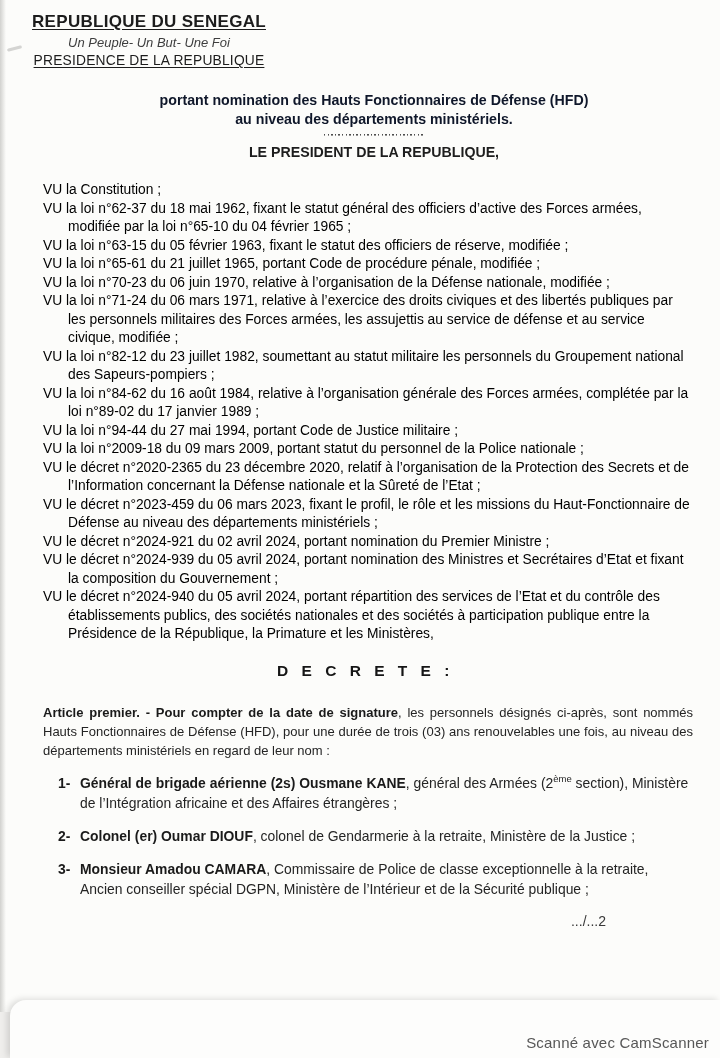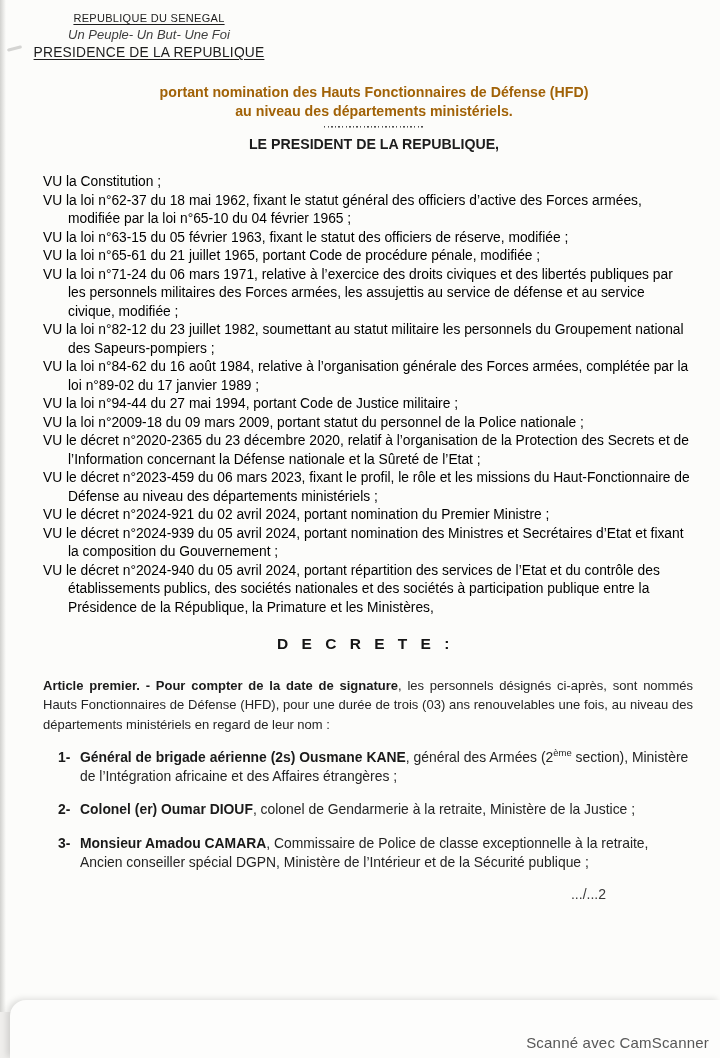--- a/index.html
+++ b/index.html
@@ -18,39 +18,39 @@
     z-index: 3;
   }
   .artifact {
     position: absolute; left: 7px; top: 47px; width: 15px; height: 3px;
     background: #b3b3b0; transform: rotate(-14deg); border-radius: 2px; opacity: .55;
   }
   .content { position: relative; padding: 12px 30px 0 30px; z-index: 1; }
 
   .letterhead { width: 238px; text-align: center; color: #1c1c1c; }
   .lh-country {
-    font-size: 11px; font-weight: 400; letter-spacing: .3px;
+    font-size: 17px; font-weight: 700; letter-spacing: .3px;
     text-decoration: underline; text-underline-offset: 2px;
   }
   .lh-motto {
     margin-top: 3px; font-size: 13px; font-style: italic; color: #3e3e3e;
     text-underline-offset: 2px;
   }
   .lh-office {
     margin-top: 3px; font-size: 13.8px; letter-spacing: .2px;
     text-decoration: underline; text-underline-offset: 2px;
   }
 
   .decree-line { margin: 20px 0 0 277px; font-weight: 700; font-size: 15.5px; color: #161616; letter-spacing: .3px; }
   .decree-label { text-decoration: underline; text-underline-offset: 3px; }
   .decree-number { margin-left: 9px; }
 
   .subject {
     margin: 23px 0 0 28px; text-align: center;
-    font-weight: 700; font-size: 14.2px; line-height: 18.5px; color: #a16207;
+    font-weight: 700; font-size: 14.2px; line-height: 18.5px; color: #0f172a;
   }
   .dotted-sep {
     width: 100px; height: 3px; margin: 5px auto 0; transform: translateX(14px);
     background: repeating-linear-gradient(90deg, #4e4e4e 0 1.5px, transparent 1.5px 3.6px);
     background-position: 0 1px; background-size: 100% 1.6px; background-repeat: no-repeat;
   }
   .salutation {
     margin: 8px 0 0 28px; text-align: center;
     font-weight: 700; font-size: 14.2px; color: #1d1d1d;
   }
@@ -104,20 +104,21 @@
 
     <div class="dotted-sep"></div>
 
     <div class="salutation">LE PRESIDENT DE LA REPUBLIQUE,</div>
 
     <div class="visas">
       <div class="visa">VU la Constitution&nbsp;;</div>
       <div class="visa">VU la loi n°62-37 du 18 mai 1962, fixant le statut général des officiers d’active des Forces armées, modifiée par la loi n°65-10 du 04 février 1965&nbsp;;</div>
       <div class="visa">VU la loi n°63-15 du 05 février 1963, fixant le statut des officiers de réserve, modifiée&nbsp;;</div>
       <div class="visa">VU la loi n°65-61 du 21 juillet 1965, portant Code de procédure pénale, modifiée&nbsp;;</div>
+      <div class="visa">VU la loi n°70-23 du 06 juin 1970, relative à l’organisation de la Défense nationale, modifiée&nbsp;;</div>
       <div class="visa">VU la loi n°71-24 du 06 mars 1971, relative à l’exercice des droits civiques et des libertés publiques par les personnels militaires des Forces armées, les assujettis au service  de défense et au service civique, modifiée&nbsp;;</div>
       <div class="visa">VU la loi n°82-12 du 23 juillet 1982, soumettant au statut militaire les personnels du Groupement national des Sapeurs-pompiers&nbsp;;</div>
       <div class="visa">VU la loi n°84-62 du 16 août 1984, relative à l’organisation générale des Forces armées, complétée par la loi n°89-02 du 17 janvier 1989&nbsp;;</div>
       <div class="visa">VU la loi n°94-44 du 27 mai 1994, portant Code de Justice militaire&nbsp;;</div>
       <div class="visa">VU la loi n°2009-18 du 09 mars 2009, portant statut du personnel de la Police nationale&nbsp;;</div>
       <div class="visa">VU le décret n°2020-2365 du 23 décembre 2020, relatif à l’organisation de la Protection des Secrets et de l’Information concernant la Défense nationale et la Sûreté de l’Etat&nbsp;;</div>
       <div class="visa">VU le décret n°2023-459 du 06 mars 2023, fixant le profil, le rôle et les missions du Haut-Fonctionnaire de Défense au niveau des départements ministériels&nbsp;;</div>
       <div class="visa">VU le décret n°2024-921 du 02 avril 2024, portant nomination du Premier Ministre&nbsp;;</div>
       <div class="visa">VU le décret n°2024-939 du 05 avril 2024, portant nomination des Ministres et Secrétaires d’Etat et fixant la composition du Gouvernement&nbsp;;</div>
       <div class="visa">VU le décret n°2024-940 du 05 avril 2024, portant répartition des services de l’Etat et du contrôle des établissements publics, des sociétés nationales et des sociétés à participation publique entre la Présidence de la République, la Primature et les Ministères,</div>

